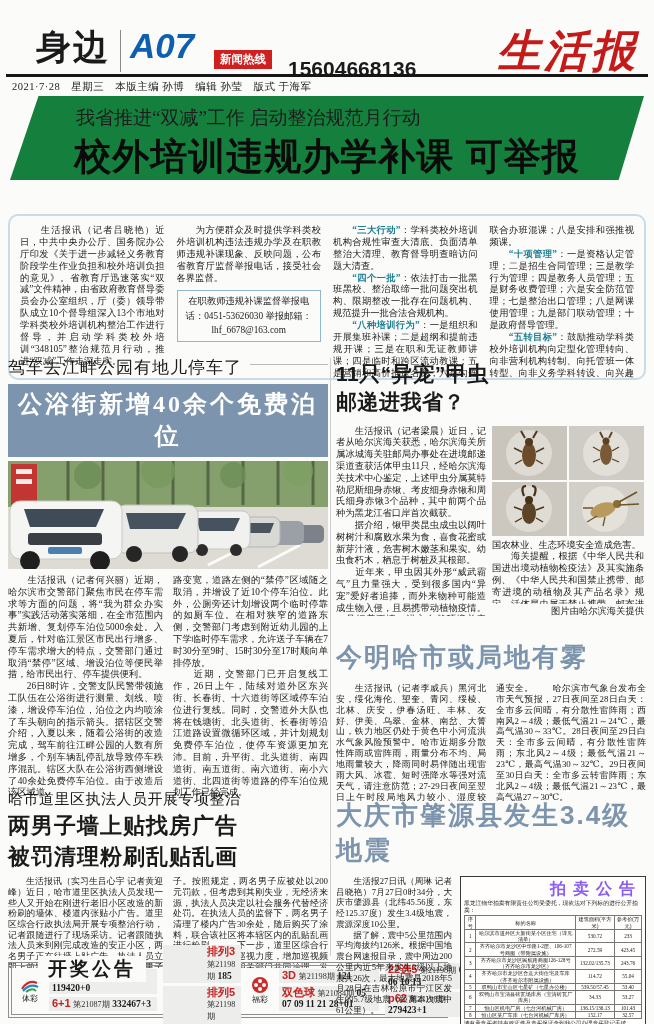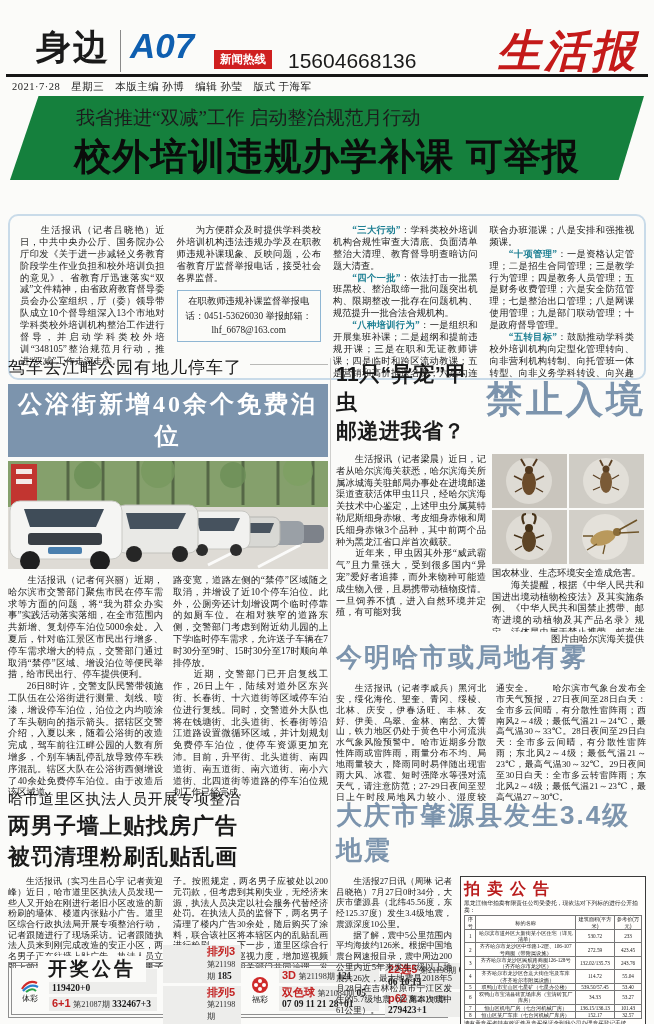--- a/index.html
+++ b/index.html
@@ -9,21 +9,21 @@
     background:#fbfbf9; color:#1a1a1a; overflow:hidden;
     font-family:"Liberation Serif","DejaVu Serif",serif;
   }
   .sans { font-family:"Liberation Sans","DejaVu Sans",sans-serif; }
 
   
   .m-section { position:absolute; left:36px; top:24px; font-size:35px; font-weight:900; letter-spacing:2px; }
   .m-div { position:absolute; left:120px; top:30px; width:1px; height:42px; background:#8a8a8a; }
   .m-pageno { position:absolute; left:130px; top:26px; font-size:35px; font-weight:900; font-style:italic; color:#0f5fb0; font-family:"Liberation Sans","DejaVu Sans",sans-serif; }
   .m-badge { position:absolute; left:214px; top:50px; background:#cf1f1f; color:#fff; font-size:11.5px; font-weight:700; padding:2px 6px; }
-  .m-phone { position:absolute; left:288px; top:49px; font-size:21px; font-weight:400; font-family:"Liberation Sans","DejaVu Sans",sans-serif; }
+  .m-phone { position:absolute; left:288px; top:57px; font-size:21px; font-weight:700; font-family:"Liberation Sans","DejaVu Sans",sans-serif; }
   .m-paper { position:absolute; right:16px; top:22px; font-size:44px; font-weight:900; font-style:italic; color:#c41a1a; letter-spacing:3px; }
   .m-rule { position:absolute; left:6px; top:74px; width:642px; height:2.5px; background:#161616; }
   .m-date { position:absolute; left:12px; top:80px; font-size:10.5px; color:#222; letter-spacing:0.5px; }
 
   
   .banner { position:absolute; left:10px; top:96px; width:634px; height:84px; background:#15803d;
             clip-path:polygon(4.5% 0,100% 0,96% 100%,0 100%); }
   .banner .kicker { padding:9px 0 0 66px; font-size:19px; color:#1c1c1c; }
   .banner .headline { text-align:center; font-size:37px; font-weight:900; letter-spacing:1px; margin-top:1px; color:#0b0b0b; }
   .top-body { position:absolute; left:8px; top:186px; width:638px; height:166px;
@@ -87,21 +87,21 @@
   .sec-head { font-size:26px; font-weight:800; color:#7c94ad; letter-spacing:2px; font-family:"Liberation Sans","DejaVu Sans",sans-serif; }
   .fbody { margin-top:8px; display:flex; gap:10px; height:118px; overflow:hidden;
            font-size:8.9px; line-height:1.22; text-align:justify; }
   .fbody .col { flex:1; }
 
   .quake { position:absolute; left:336px; top:798px; width:310px; }
   .q-row { margin-top:8px; display:flex; gap:8px; }
   .qcol { width:116px; height:160px; overflow:hidden; font-size:8.6px; line-height:1.25; text-align:justify; }
 
   .auction { width:186px; height:160px; border:1.5px solid #3a3a3a; background:#fffefc; padding:2px 3px; overflow:hidden; }
-  .a-title { color:#b91c1c; font-size:16px; font-weight:900; text-align:left; letter-spacing:7px; }
+  .a-title { color:#8b5cf6; font-size:16px; font-weight:900; text-align:right; letter-spacing:7px; }
   .a-intro { font-size:5.8px; line-height:1.25; }
   .a-table { width:100%; border-collapse:collapse; margin-top:1px; }
   .a-table th,.a-table td { border:0.5px solid #777; font-size:5.2px; line-height:1.2; padding:0 1px; text-align:center; font-weight:400; }
   .a-notes { font-size:5.6px; line-height:1.32; margin-top:1px; }
 
   .photo-svg-wrap { line-height:0; }
 </style>
 </head>
 <body>
 
@@ -262,25 +262,25 @@
       </div>
     </div>
   </div>
 
   <div class="beetle">
     <div class="b-headrow">
       <div class="b-head sans">
         <div>11只“异宠”甲虫</div>
         <div>邮递进我省？</div>
       </div>
-      <div class="b-stamp sans">禁止入境</div>
     </div>
     <div class="b-content">
       <div class="bcol">
         <p>　　生活报讯（记者梁晨）近日，记者从哈尔滨海关获悉，哈尔滨海关所属冰城海关驻邮局办事处在进境邮递渠道查获活体甲虫11只，经哈尔滨海关技术中心鉴定，上述甲虫分属莫特勒尼斯细身赤锹、考皮细身赤锹和周氏细身赤锹3个品种，其中前两个品种为黑龙江省口岸首次截获。</p>
+        <p>　　据介绍，锹甲类昆虫成虫以阔叶树树汁和腐败水果为食，喜食花蜜或新芽汁液，危害树木嫩茎和果实。幼虫食朽木，栖息于树桩及其根部。</p>
         <p>　　近年来，甲虫因其外形“威武霸气”且力量强大，受到很多国内“异宠”爱好者追捧，而外来物种可能造成生物入侵，且易携带动植物疫情。一旦饲养不慎，进入自然环境并定殖，有可能对我</p>
       </div>
       <div class="b-right">
         <div class="beetle-grid">
           <svg width="75" height="54" viewBox="0 0 75 54">
             <rect width="75" height="54" fill="#c9c5bd"></rect>
               <circle cx="37" cy="27" r="23" fill="#dedbd4"></circle>
             <ellipse cx="37" cy="29" rx="7" ry="12" fill="#6b4b2a"></ellipse>
               <circle cx="37" cy="16" r="4" fill="#52381e"></circle>
             <path d="M33 12 L29 5 M41 12 L45 5" stroke="#52381e" stroke-width="2" fill="none"></path>

